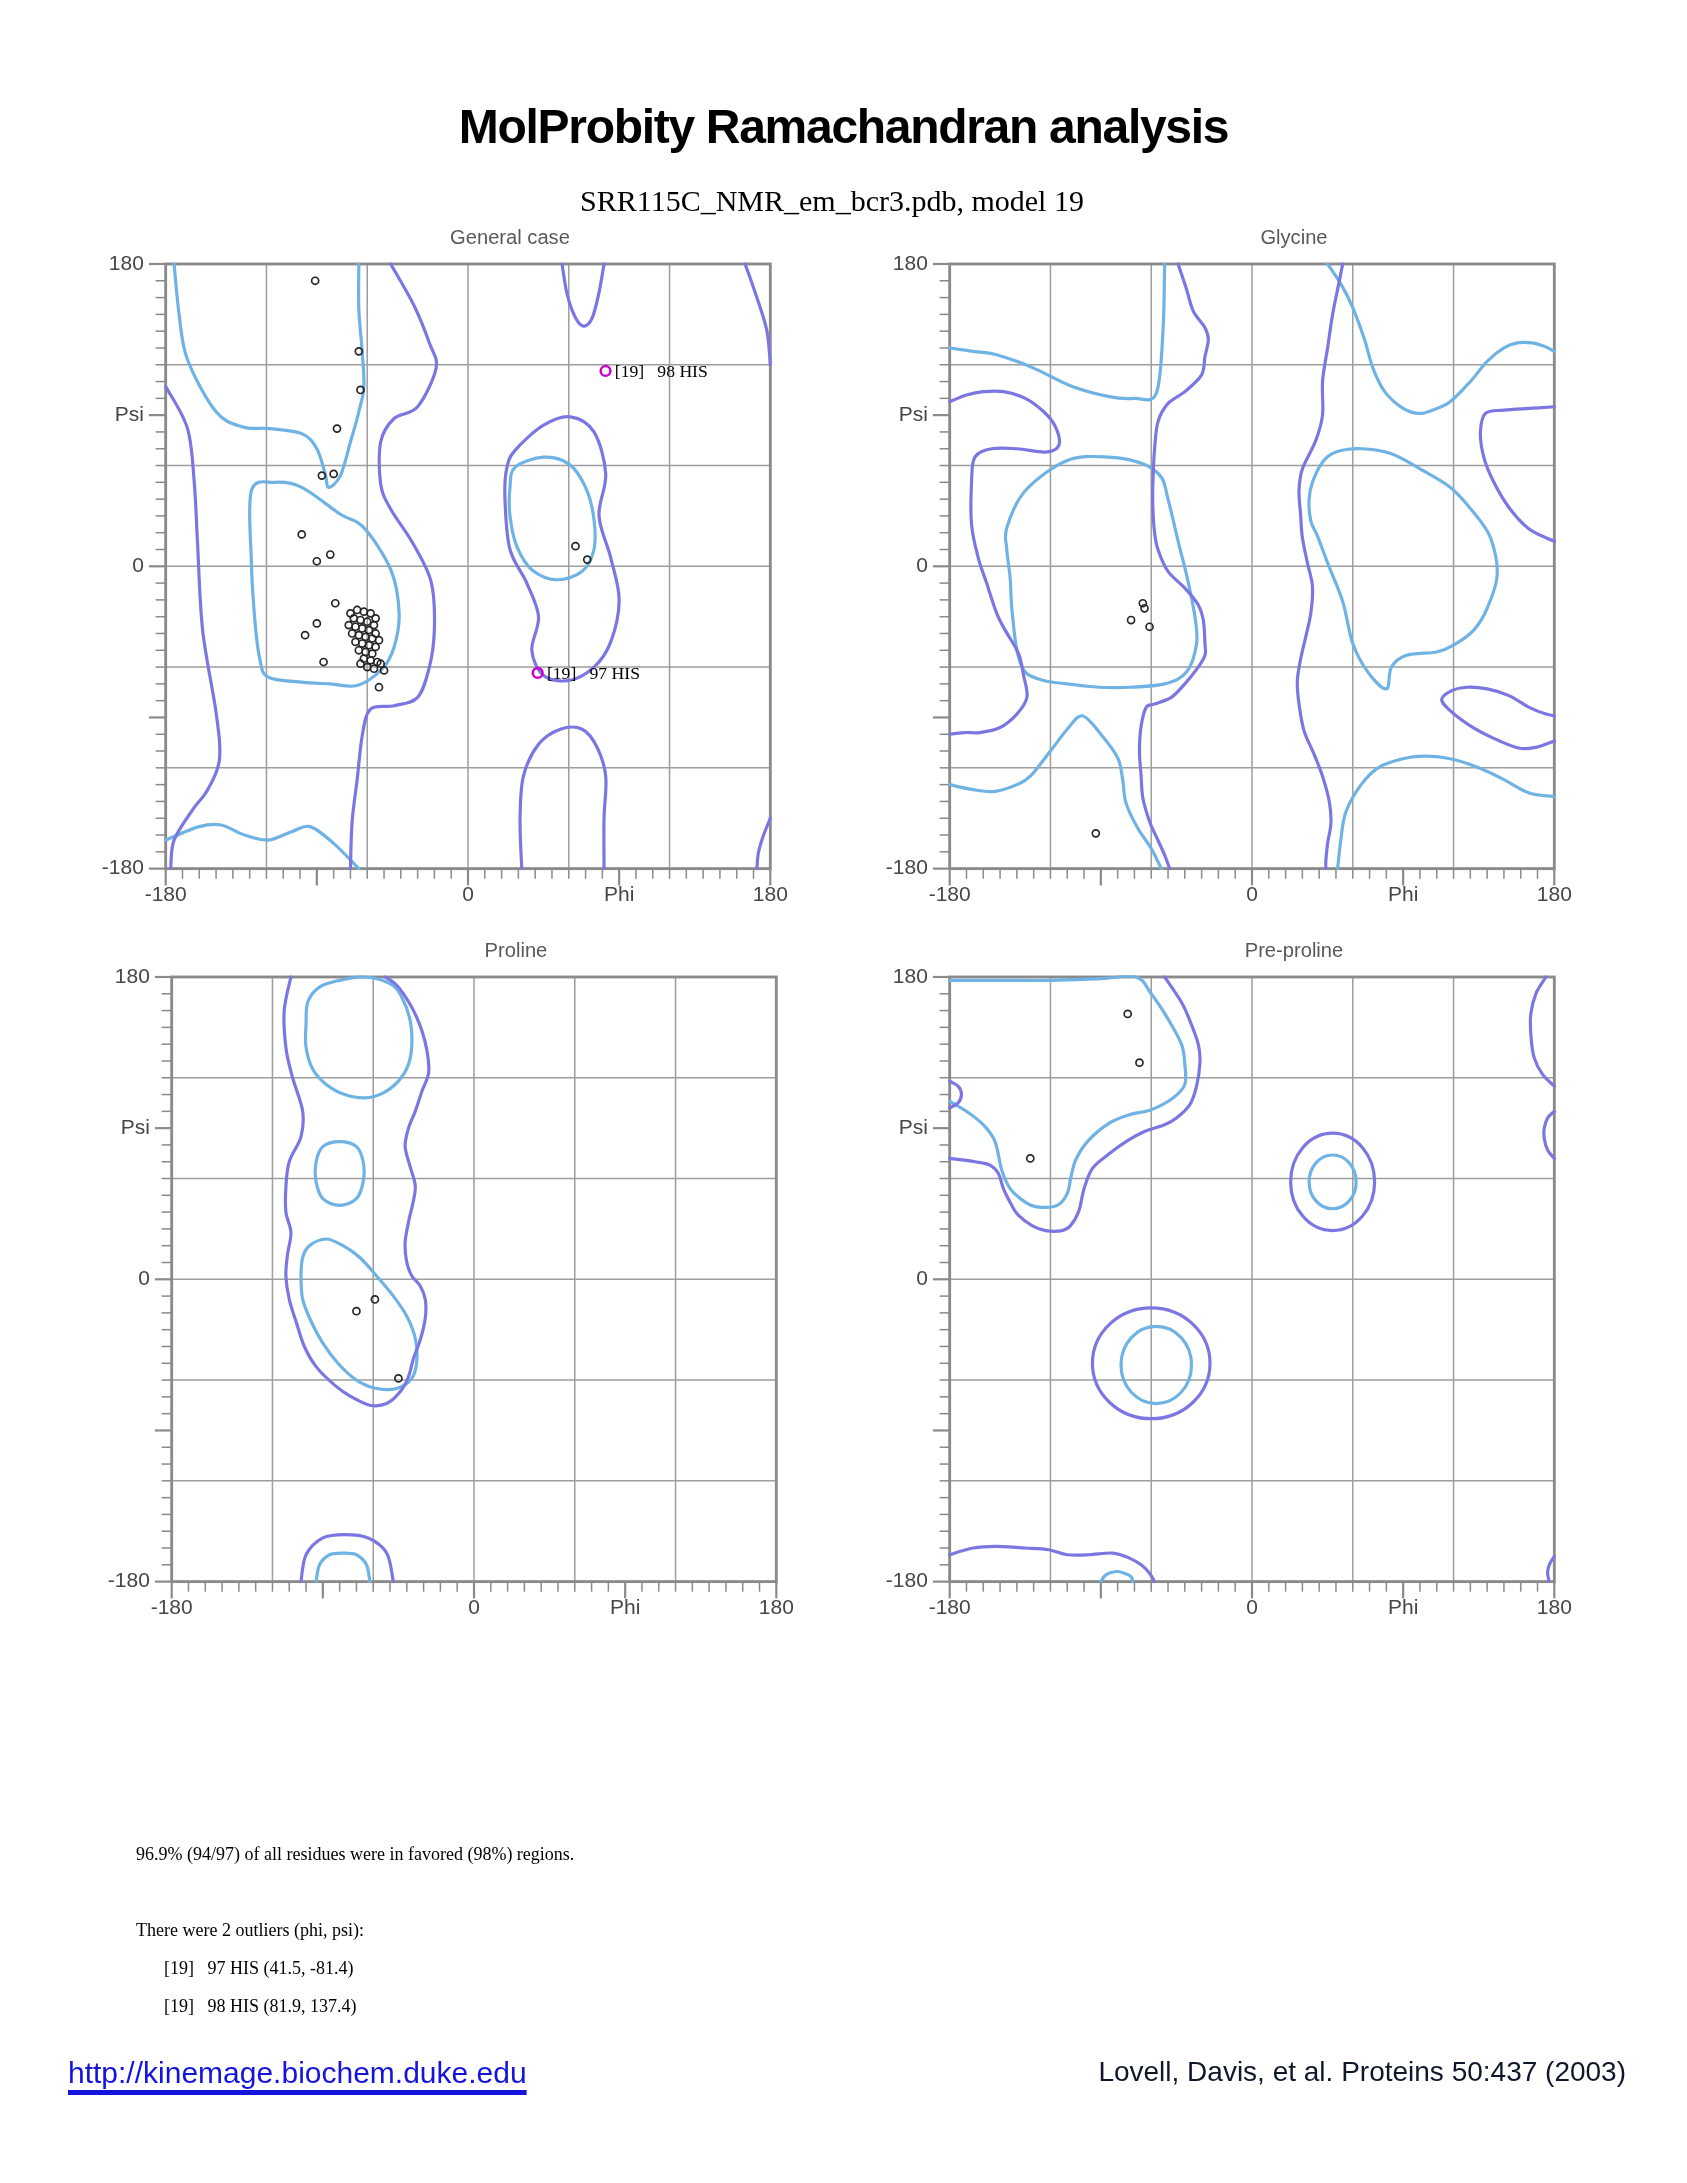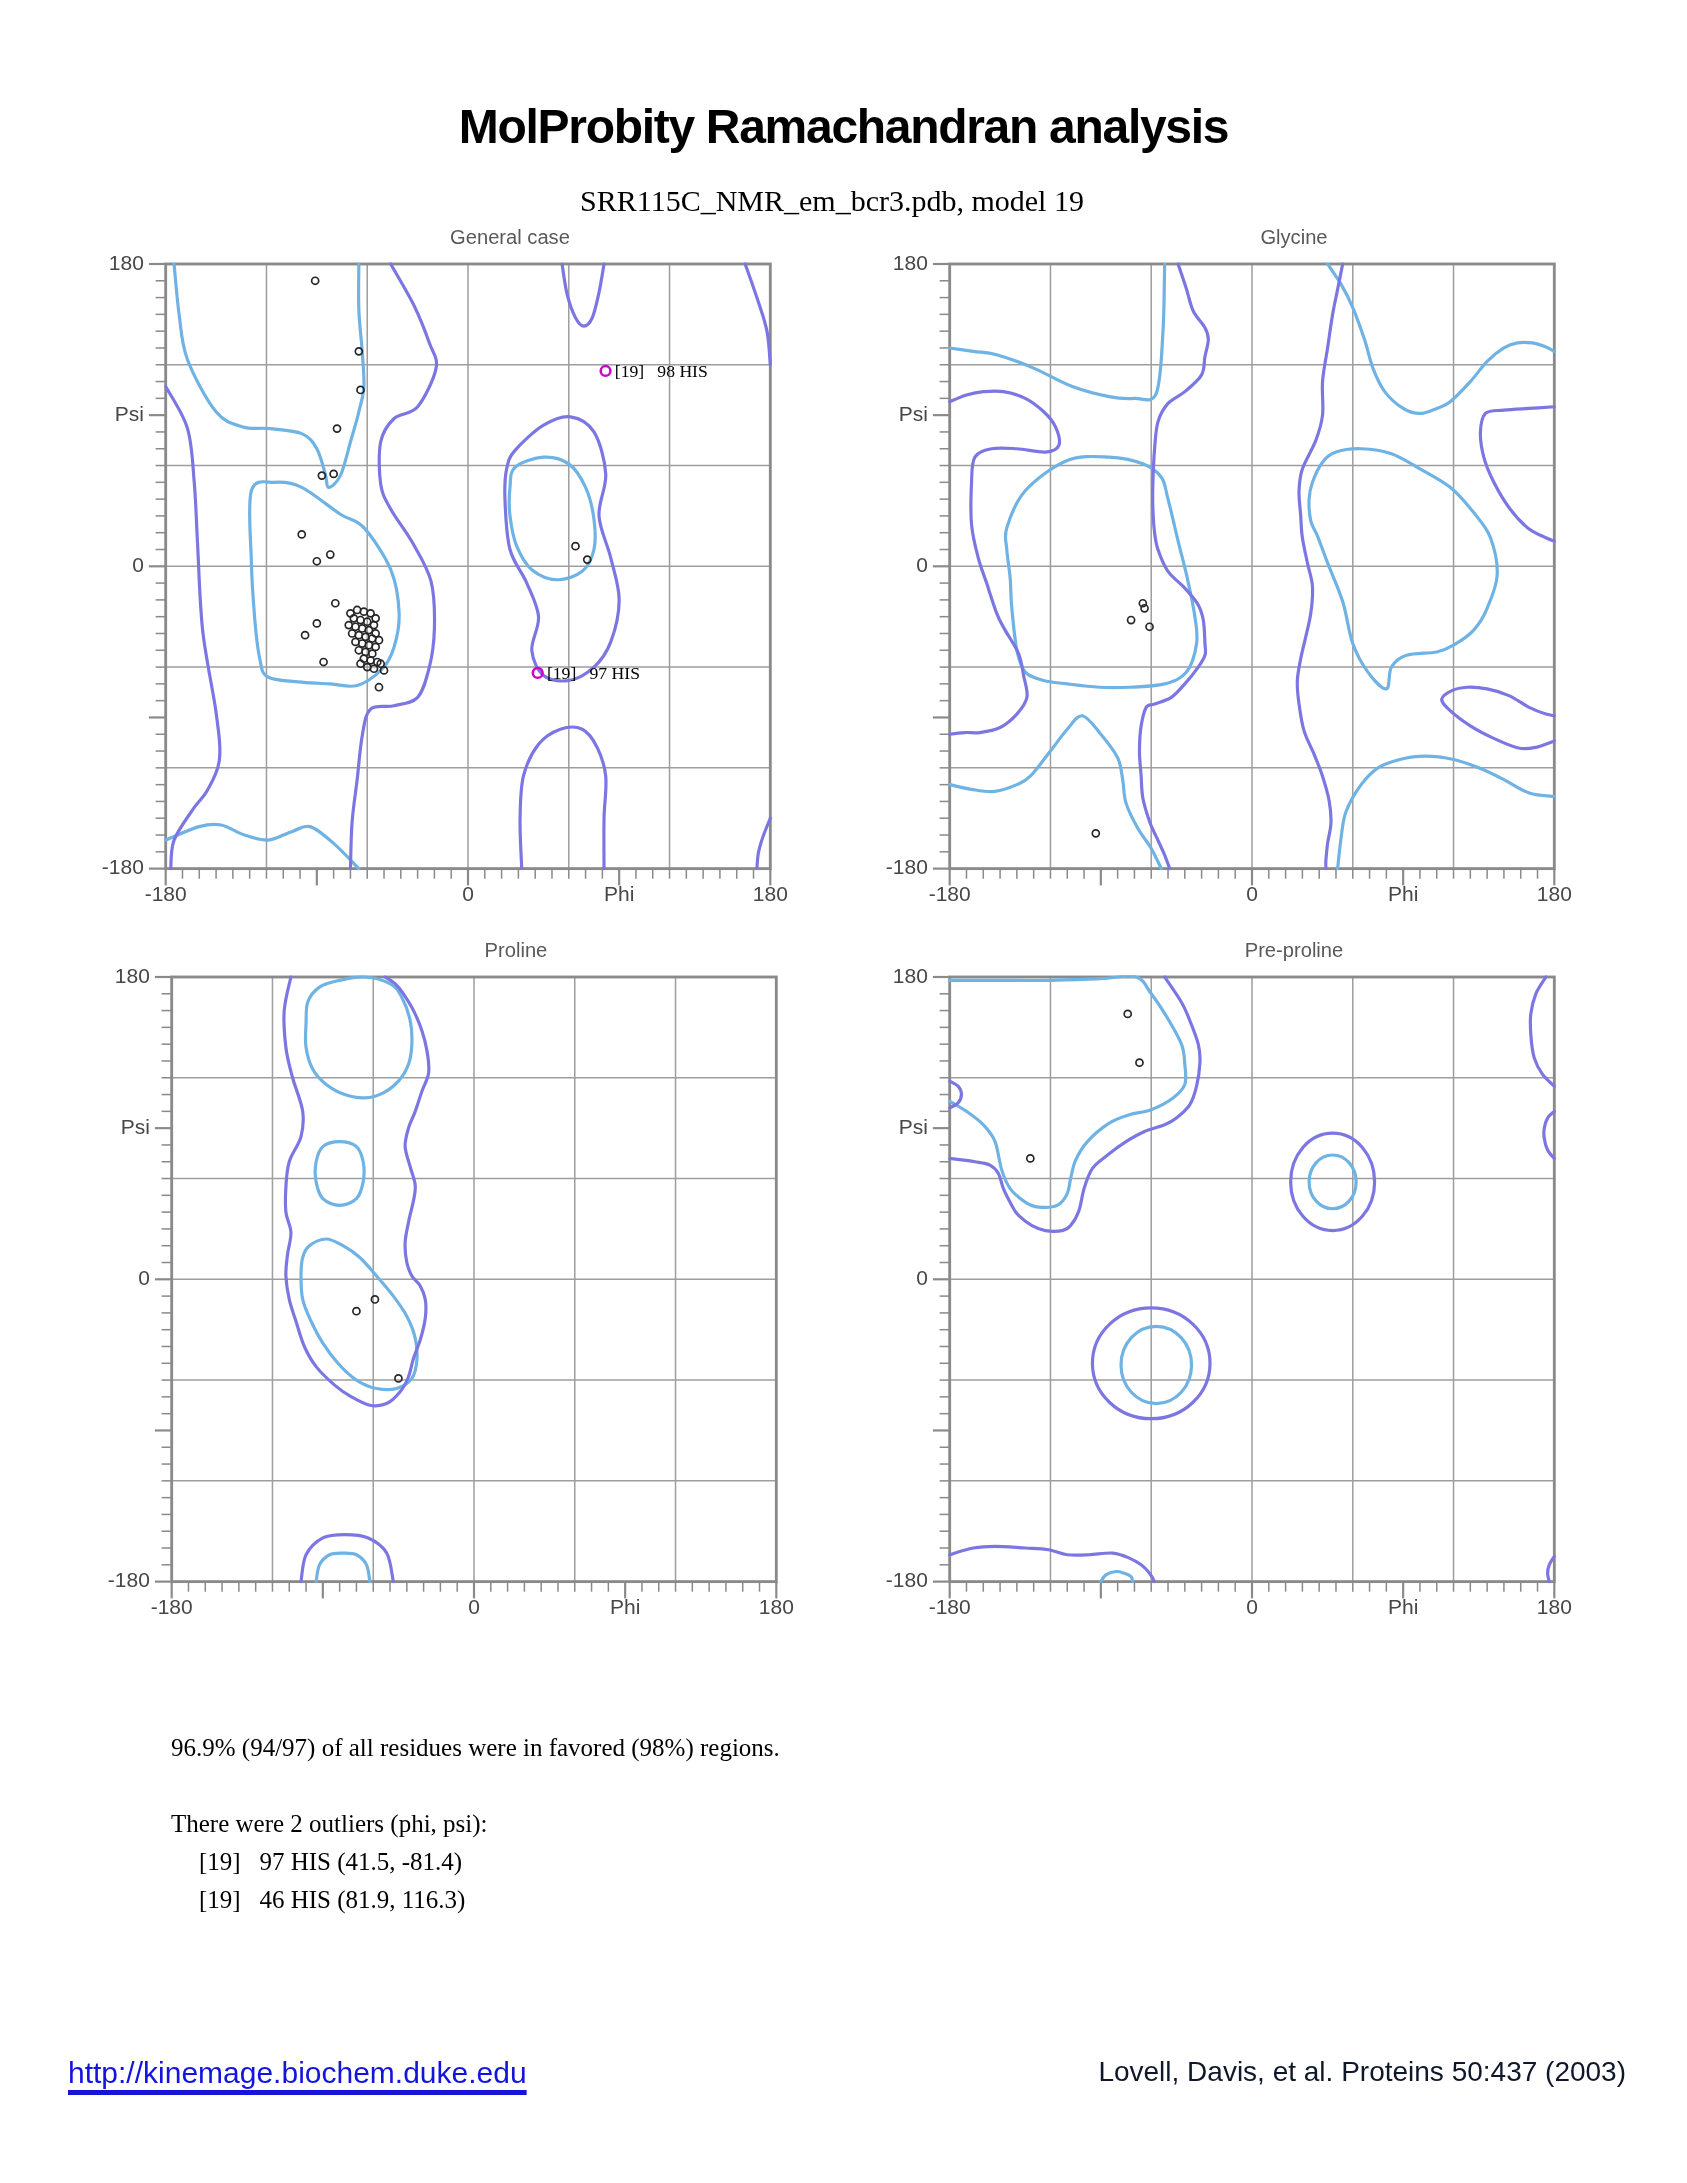--- a/index.html
+++ b/index.html
@@ -9,22 +9,22 @@
   .page-title{position:absolute;top:99px;left:0;width:1687px;text-align:center;
     font-size:48px;font-weight:bold;letter-spacing:-1.3px;color:#000;}
   .page-subtitle{position:absolute;top:184px;left:0;width:1664px;text-align:center;
     font-family:"Liberation Serif",serif;font-size:30px;color:#000;}
   figure.plot{position:absolute;margin:0;width:790px;height:697px;}
   #plot-0{left:73px;top:222px;}
   #plot-1{left:857px;top:222px;}
   #plot-2{left:79px;top:935px;}
   #plot-3{left:857px;top:935px;}
   figure.plot svg{width:100%;height:100%;display:block;}
-  .stats{position:absolute;left:136px;top:1729px;font-family:"Liberation Serif",serif;
-    font-size:25px;line-height:38px;color:#000;margin-left:35px;}
+  .stats{position:absolute;left:136px;top:1835px;font-family:"Liberation Serif",serif;
+    font-size:18px;line-height:38px;color:#000;}
   .stats .outlier-header{margin-top:38px;}
   .stats .outlier-item{padding-left:28px;white-space:pre;}
   .footer{position:absolute;left:0;top:2056px;width:1687px;}
   .footer a{position:absolute;left:68px;top:0;font-size:30px;color:#1414dd;
     text-decoration:underline;text-decoration-thickness:4.6px;text-underline-offset:6.6px;}
   .footer .citation{position:absolute;right:61px;top:0;font-size:28px;color:#0f172a;}
 </style>
 </head>
 <body>
 
@@ -588,21 +588,21 @@
         <text x="-13" y="180" text-anchor="end" dominant-baseline="middle" font-size="12.5" fill="#474747">0</text>
         <text x="-13" y="360" text-anchor="end" dominant-baseline="middle" font-size="12.5" fill="#474747">-180</text>
         <text x="205" y="-12" text-anchor="middle" font-size="12" fill="#595959">Pre-proline</text>
       </svg>
     </figure>
 
   <div class="stats">
     <div>96.9% (94/97) of all residues were in favored (98%) regions.</div>
     <div class="outlier-header">There were 2 outliers (phi, psi):</div>
     <div class="outlier-item">[19]   97 HIS (41.5, -81.4)</div>
-    <div class="outlier-item">[19]   46 HIS (81.9, 116.3)</div>
+    <div class="outlier-item">[19]   98 HIS (81.9, 137.4)</div>
   </div>
 
   <div class="footer">
     <a href="#">http://kinemage.biochem.duke.edu</a>
     <span class="citation">Lovell, Davis, et al. Proteins 50:437 (2003)</span>
   </div>
 
 </div>
 
 

